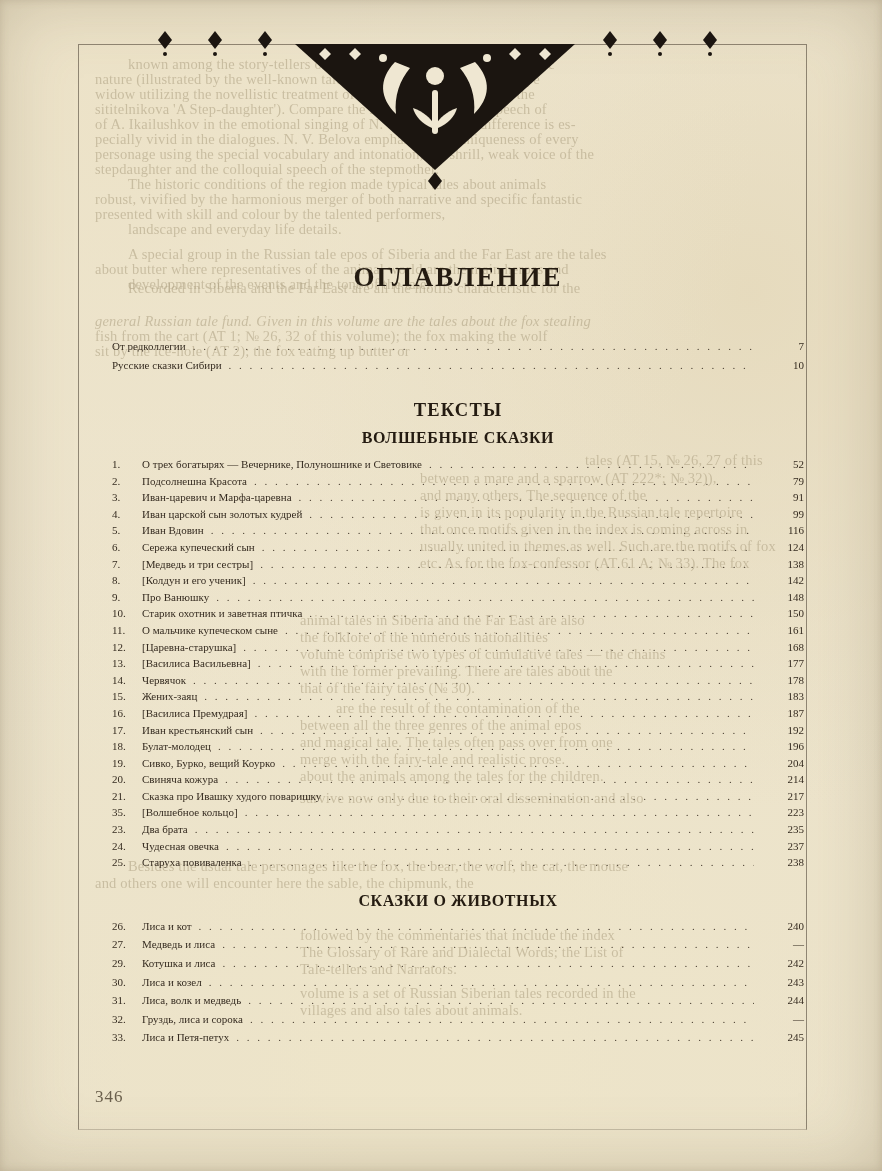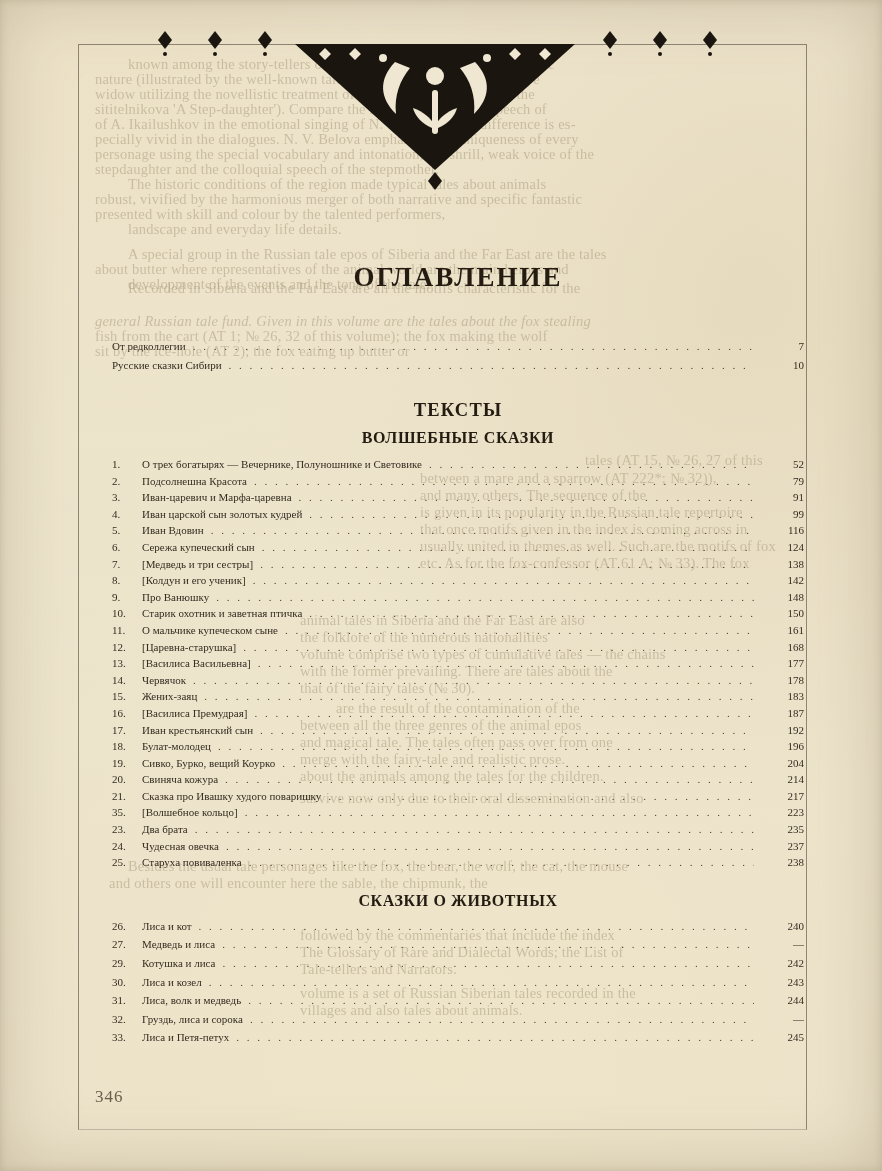--- a/index.html
+++ b/index.html
@@ -106,21 +106,21 @@
       <span class="bleed" style="left: 300px; top: 646px;">volume comprise two types of cumulative tales — the chains</span>
       <span class="bleed" style="left: 300px; top: 663px;">with the former prevailing. There are tales about the</span>
       <span class="bleed" style="left: 300px; top: 680px;">that of the fairy tales (№ 30).</span>
       <span class="bleed" style="left: 300px; top: 700px; margin-left: 36px;">are the result of the contamination of the</span>
       <span class="bleed" style="left: 300px; top: 717px;">between all the three genres of the animal epos</span>
       <span class="bleed" style="left: 300px; top: 734px;">and magical tale. The tales often pass over from one</span>
       <span class="bleed" style="left: 300px; top: 751px;">merge with the fairy-tale and realistic prose.</span>
       <span class="bleed" style="left: 300px; top: 768px;">about the animals among the tales for the children.</span>
       <span class="bleed" style="left: 300px; top: 790px;">survive now only due to their oral dissemination and also</span>
       <span class="bleed" style="left: 128px; top: 858px; text-align: center;">Besides the usual tale personages like the fox, the bear, the wolf, the cat, the mouse</span>
-      <span class="bleed" style="left: 109px; top: 875px;">and others one will encounter here the sable, the chipmunk, the</span>
+      <span class="bleed" style="left: 95px; top: 875px;">and others one will encounter here the sable, the chipmunk, the</span>
       <span class="bleed" style="left: 300px; top: 927px;">followed by the commentaries that include the index</span>
       <span class="bleed" style="left: 300px; top: 944px;">The Glossary of Rare and Dialectal Words; the List of</span>
       <span class="bleed" style="left: 300px; top: 961px;">Tale-tellers and Narrators.</span>
       <span class="bleed" style="left: 300px; top: 985px;">volume is a set of Russian Siberian tales recorded in the</span>
       <span class="bleed" style="left: 300px; top: 1002px;">villages and also tales about animals.</span>
     </div>
 
   <div class="frame"></div>
 
   <svg class="ornament" width="727" height="172" viewBox="0 0 727 172" aria-hidden="true">

